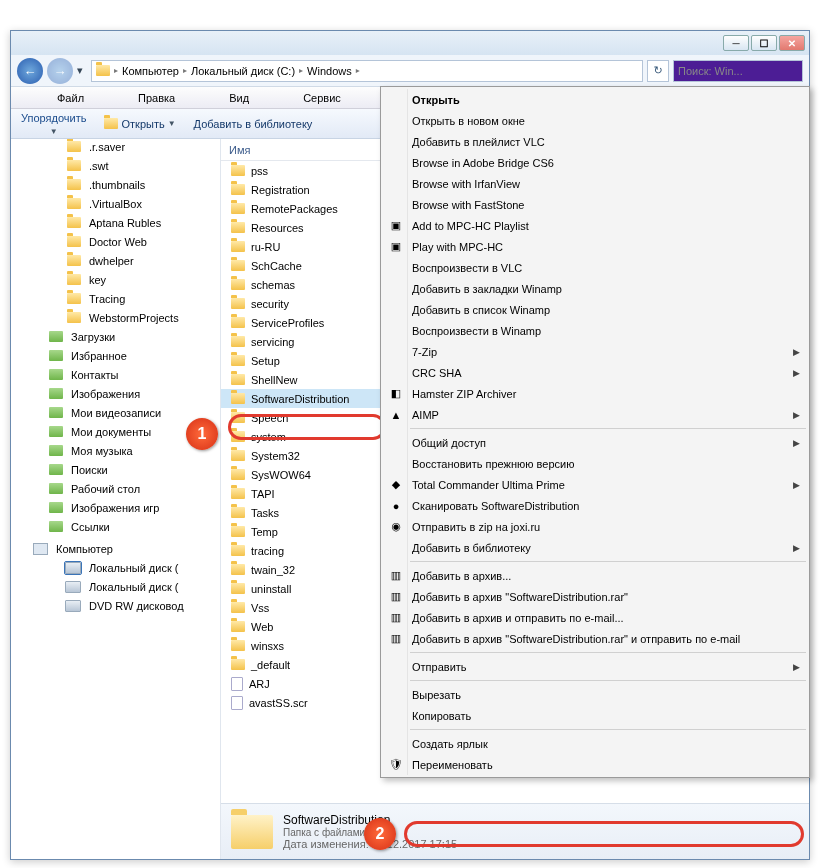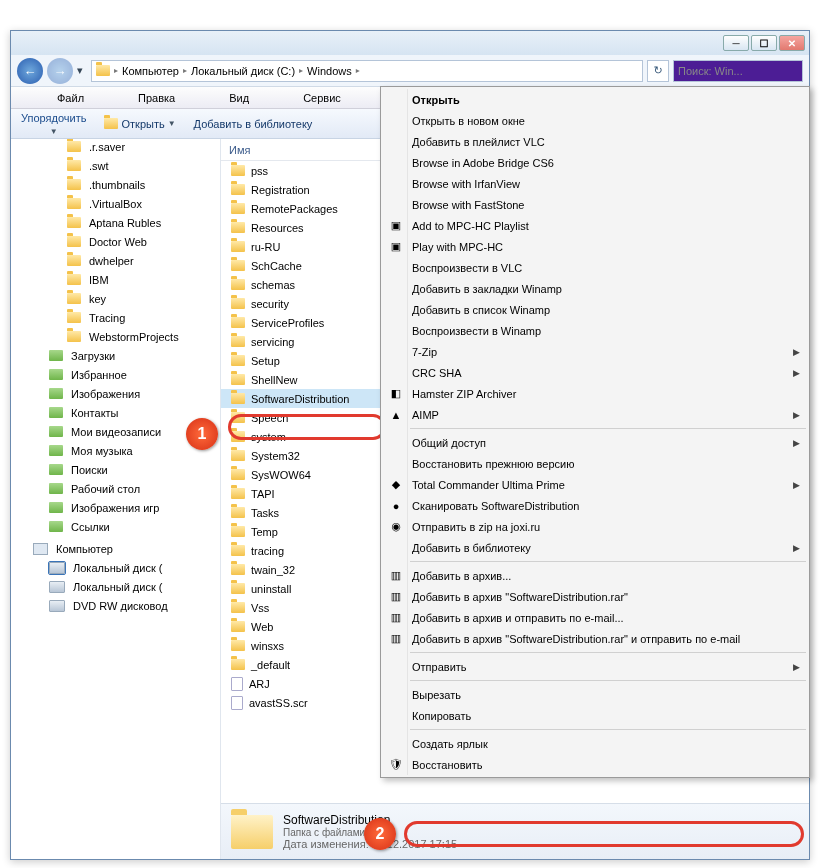--- a/index.html
+++ b/index.html
@@ -27,21 +27,21 @@
 .cmd { display: flex; align-items: center; gap: 3px; color: #14396a; cursor: pointer; padding: 2px 4px; }
 .cmd.blue { color: #1a4b8c; flex-direction: column; }
 .cmd .tri { font-size: 8px; color: #456; }
 
 .body { flex: 1; display: flex; min-height: 0; }
 .sidebar { width: 210px; background: #fff; border-right: 1px solid #e0e6ee; overflow: hidden; padding: 2px 0; }
 .side-item { display: flex; height: 19px; padding-left: 36px; cursor: pointer; white-space: nowrap; gap: 8px; }
 .side-item.depth1 { padding-left: 56px; }
 .side-item.lib { padding-left: 38px; }
 .side-item.comp-root { padding-left: 22px; margin-top: 3px; font-weight: 400; }
-.side-item.drive { padding-left: 38px; }
+.side-item.drive { padding-left: 54px; }
 .folder-ico { width: 14px; height: 11px; background: linear-gradient(#ffe9a8,#f4c24a); border-radius: 1px; position: relative; flex-shrink: 0; }
 .folder-ico::before { content: ""; position: absolute; top: -3px; left: 0; width: 6px; height: 3px; background: #f4c24a; border-radius: 1px 1px 0 0; }
 .drive-ico { width: 16px; height: 12px; background: linear-gradient(#e8eef4,#b8c6d6); border: 1px solid #9ab; border-radius: 1px; flex-shrink: 0; position: relative; }
 .drive-ico.sel { outline: 1px solid #3a74b8; }
 .comp-ico { width: 15px; height: 12px; background: #dfe8f2; border: 1px solid #9ab; flex-shrink: 0; }
 .lib-ico { width: 14px; height: 11px; background: linear-gradient(#a7d88b,#6fb54a); border-radius: 1px; flex-shrink: 0; }
 
 .main { flex: 1; background: #fff; display: flex; flex-direction: column; min-height: 0; }
 .list-header { height: 22px; border-bottom: 1px solid #e4e8ee; display: flex; align-items: center; padding-left: 8px; color: #3a5a8a; }
 .list { flex: 1; overflow: hidden; }
@@ -147,53 +147,53 @@
         <div class="side-item depth1">
           <span class="folder-ico"></span>
           <span class="txt">Doctor Web</span>
         </div>
         <div class="side-item depth1">
           <span class="folder-ico"></span>
           <span class="txt">dwhelper</span>
         </div>
         <div class="side-item depth1">
           <span class="folder-ico"></span>
-          <span class="txt">IBM</span>
-        </div>
-        <div class="side-item depth1">
-          <span class="folder-ico"></span>
           <span class="txt">key</span>
         </div>
         <div class="side-item depth1">
           <span class="folder-ico"></span>
           <span class="txt">Tracing</span>
         </div>
         <div class="side-item depth1">
           <span class="folder-ico"></span>
           <span class="txt">WebstormProjects</span>
         </div>
         <div class="side-item lib">
           <span class="lib-ico"></span>
           <span class="txt">Загрузки</span>
         </div>
         <div class="side-item lib">
           <span class="lib-ico"></span>
           <span class="txt">Избранное</span>
         </div>
         <div class="side-item lib">
           <span class="lib-ico"></span>
+          <span class="txt">Контакты</span>
+        </div>
+        <div class="side-item lib">
+          <span class="lib-ico"></span>
           <span class="txt">Изображения</span>
         </div>
         <div class="side-item lib">
           <span class="lib-ico"></span>
-          <span class="txt">Контакты</span>
-        </div>
-        <div class="side-item lib">
-          <span class="lib-ico"></span>
           <span class="txt">Мои видеозаписи</span>
+        </div>
+        <div class="side-item lib">
+          <span class="lib-ico"></span>
+          <span class="txt">Мои документы</span>
         </div>
         <div class="side-item lib">
           <span class="lib-ico"></span>
           <span class="txt">Моя музыка</span>
         </div>
         <div class="side-item lib">
           <span class="lib-ico"></span>
           <span class="txt">Поиски</span>
         </div>
         <div class="side-item lib">
@@ -467,20 +467,20 @@
     </div>
     <div class="ctx-item">
       <span>Копировать</span>
     </div>
     <div class="ctx-sep"></div>
     <div class="ctx-item">
       <span>Создать ярлык</span>
     </div>
     <div class="ctx-item">
       <span class="ico">🛡</span>
-      <span>Восстановить</span>
+      <span>Переименовать</span>
     </div>
   </div>
 
 <div class="highlight-ring" style="left:228px; top:414px; width:158px; height:26px;"></div>
 <div class="callout" style="left:186px; top:418px;">1</div>
 <div class="highlight-ring" style="left:404px; top:821px; width:400px; height:26px;"></div>
 <div class="callout" style="left:364px; top:818px;">2</div>
 
 </body></html>

